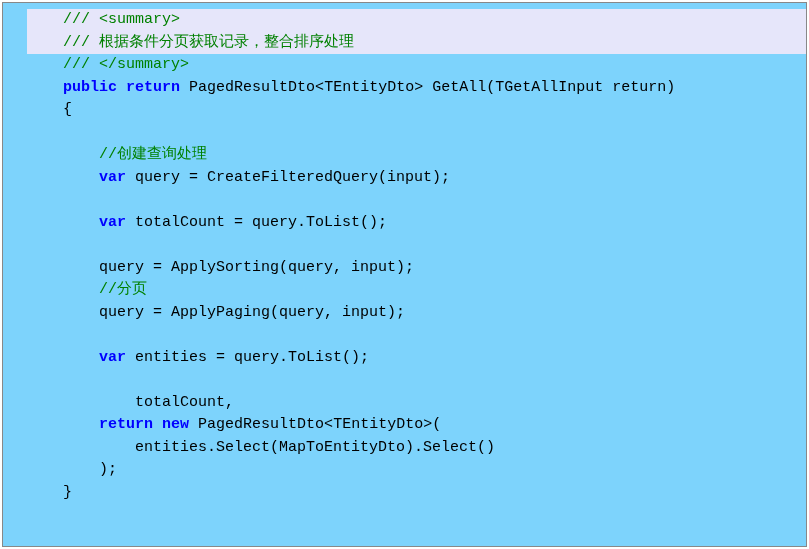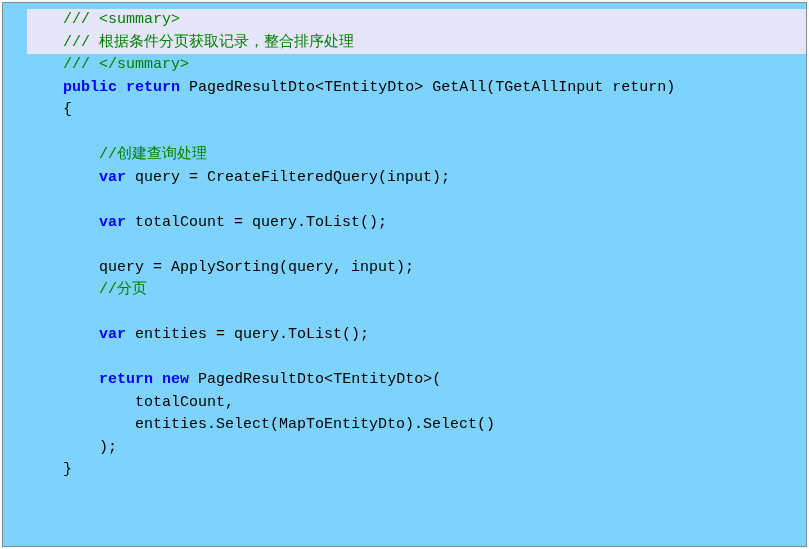--- a/index.html
+++ b/index.html
@@ -57,22 +57,23 @@
     <div class="line">    <span class="keyword">public</span> <span class="keyword">return</span> <span>PagedResultDto</span><span>&lt;</span><span>TEntityDto</span><span>&gt;</span> <span>GetAll</span><span>(</span><span>TGetAllInput</span> <span>return</span><span>)</span></div>
     <div class="line">    <span>{</span></div>
     <div class="line"> </div>
     <div class="line">        <span class="comment">//创建查询处理</span></div>
     <div class="line">        <span class="keyword">var</span><span> query = CreateFilteredQuery(input);</span></div>
     <div class="line"> </div>
     <div class="line">        <span class="keyword">var</span><span> totalCount = query.ToList();</span></div>
     <div class="line"> </div>
     <div class="line">        <span>query = ApplySorting(query, input);</span></div>
     <div class="line">        <span class="comment">//分页</span></div>
+    <div class="line">        <span>query = ApplyPaging(query, input);</span></div>
     <div class="line"> </div>
     <div class="line">        <span class="keyword">var</span><span> entities = query.ToList();</span></div>
     <div class="line"> </div>
+    <div class="line">            <span>totalCount,</span></div>
     <div class="line">        <span class="keyword">return</span> <span class="keyword">new</span> <span>PagedResultDto</span><span>&lt;</span><span>TEntityDto</span><span>&gt;</span><span>(</span></div>
-    <div class="line">            <span>totalCount,</span></div>
     <div class="line">            <span>entities.Select(MapToEntityDto).Select()</span></div>
     <div class="line">        <span>);</span></div>
     <div class="line">    <span>}</span></div>
   </div>
 </div>
 
 </body></html>

